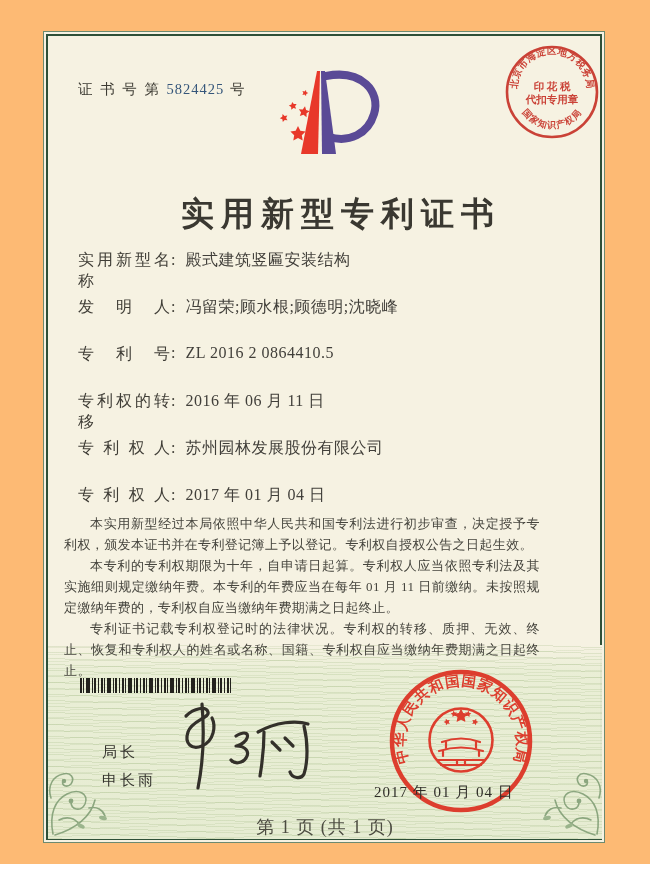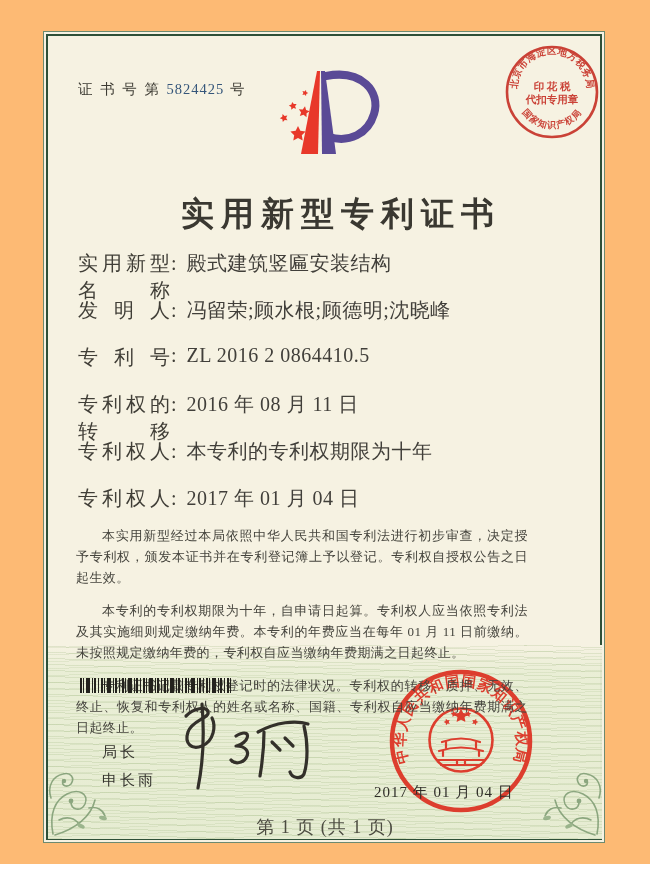--- a/index.html
+++ b/index.html
@@ -26,31 +26,31 @@
       linear-gradient(180deg, rgba(246,242,226,1) 0%, rgba(233,238,213,.95) 14%, #e6ecd2 100%);
   }
   .cert-no{position:absolute;left:78px;top:80px;z-index:3;font-size:14.5px;letter-spacing:2px;color:#3e3c34;}
   .cert-no .num{color:#35567a;letter-spacing:1px;}
   .logo-svg{position:absolute;left:264px;top:66px;z-index:3;}
   .tax-stamp{position:absolute;left:502px;top:42px;z-index:3;opacity:.92;}
   .title{
     position:absolute;left:0;top:176px;width:650px;margin:16px;z-index:3;
     text-align:center;font-size:33px;font-weight:700;letter-spacing:7px;color:#3a3831;
   }
-  .fields{position:absolute;left:78px;top:250px;width:470px;z-index:3;font-size:20px;color:#403e37;}
+  .fields{position:absolute;left:78px;top:250px;width:470px;z-index:3;font-size:16px;color:#403e37;}
   .field{height:47px;}
   .lbl{display:inline-block;width:92px;text-align:justify;text-align-last:justify;vertical-align:top;}
   .colon{margin:0 10px 0 1px;}
   .val{letter-spacing:.5px;color:#413f3a;}
   .body-text{
     position:absolute;left:64px;top:513px;width:476px;z-index:3;
     font-size:13px;line-height:21px;letter-spacing:.4px;color:#45443d;
     text-align:justify;
   }
-  .body-text p{margin:12px;text-indent:2em;}
+  .body-text p{margin:0;text-indent:2em;}
   .barcode{
     position:absolute;left:80px;top:678px;width:152px;height:15px;z-index:3;
     background-image:
       repeating-linear-gradient(90deg,#23221d 0 1px,rgba(0,0,0,0) 1px 3px),
       repeating-linear-gradient(90deg,#23221d 0 2px,rgba(0,0,0,0) 2px 7px);
   }
   .signer{position:absolute;left:102px;top:738px;z-index:3;font-family:"Liberation Sans",sans-serif;
     font-size:15px;letter-spacing:3px;line-height:28px;color:#33322c;}
   .sig-svg{position:absolute;left:158px;top:698px;z-index:3;}
   .seal-svg{position:absolute;left:386px;top:666px;z-index:2;opacity:.95;}
@@ -116,24 +116,24 @@
     <div class="field">
       <span class="lbl">实用新型名称</span><span class="colon">:</span><span class="val">殿式建筑竖匾安装结构</span>
     </div>
     <div class="field">
       <span class="lbl">发明人</span><span class="colon">:</span><span class="val">冯留荣;顾水根;顾德明;沈晓峰</span>
     </div>
     <div class="field">
       <span class="lbl">专利号</span><span class="colon">:</span><span class="val">ZL 2016 2 0864410.5</span>
     </div>
     <div class="field">
-      <span class="lbl">专利权的转移</span><span class="colon">:</span><span class="val">2016 年 08 月 11 日</span>
-    </div>
-    <div class="field">
-      <span class="lbl">专利权人</span><span class="colon">:</span><span class="val">本专利的专利权期限为十年</span>
+      <span class="lbl">专利权的转移</span><span class="colon">:</span><span class="val">2016 年 06 月 11 日</span>
+    </div>
+    <div class="field">
+      <span class="lbl">专利权人</span><span class="colon">:</span><span class="val">苏州园林发展股份有限公司</span>
     </div>
     <div class="field">
       <span class="lbl">专利权人</span><span class="colon">:</span><span class="val">2017 年 01 月 04 日</span>
     </div>
   </div>
 
   <div class="body-text">
     <p>本实用新型经过本局依照中华人民共和国专利法进行初步审查，决定授予专利权，颁发本证书并在专利登记簿上予以登记。专利权自授权公告之日起生效。</p>
     <p>本专利的专利权期限为十年，自申请日起算。专利权人应当依照专利法及其实施细则规定缴纳年费。本专利的年费应当在每年 01 月 11 日前缴纳。未按照规定缴纳年费的，专利权自应当缴纳年费期满之日起终止。</p>
     <p>专利证书记载专利权登记时的法律状况。专利权的转移、质押、无效、终止、恢复和专利权人的姓名或名称、国籍、专利权自应当缴纳年费期满之日起终止。</p>

